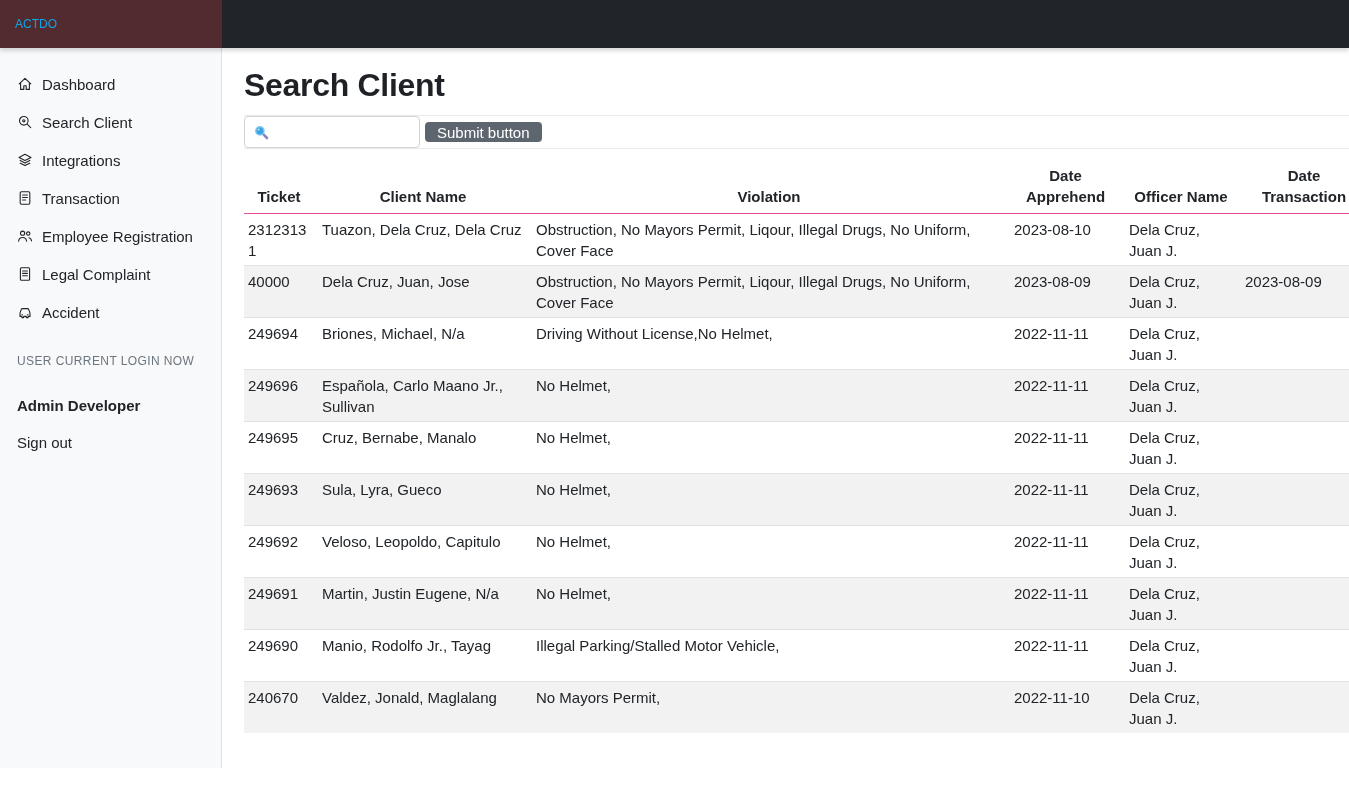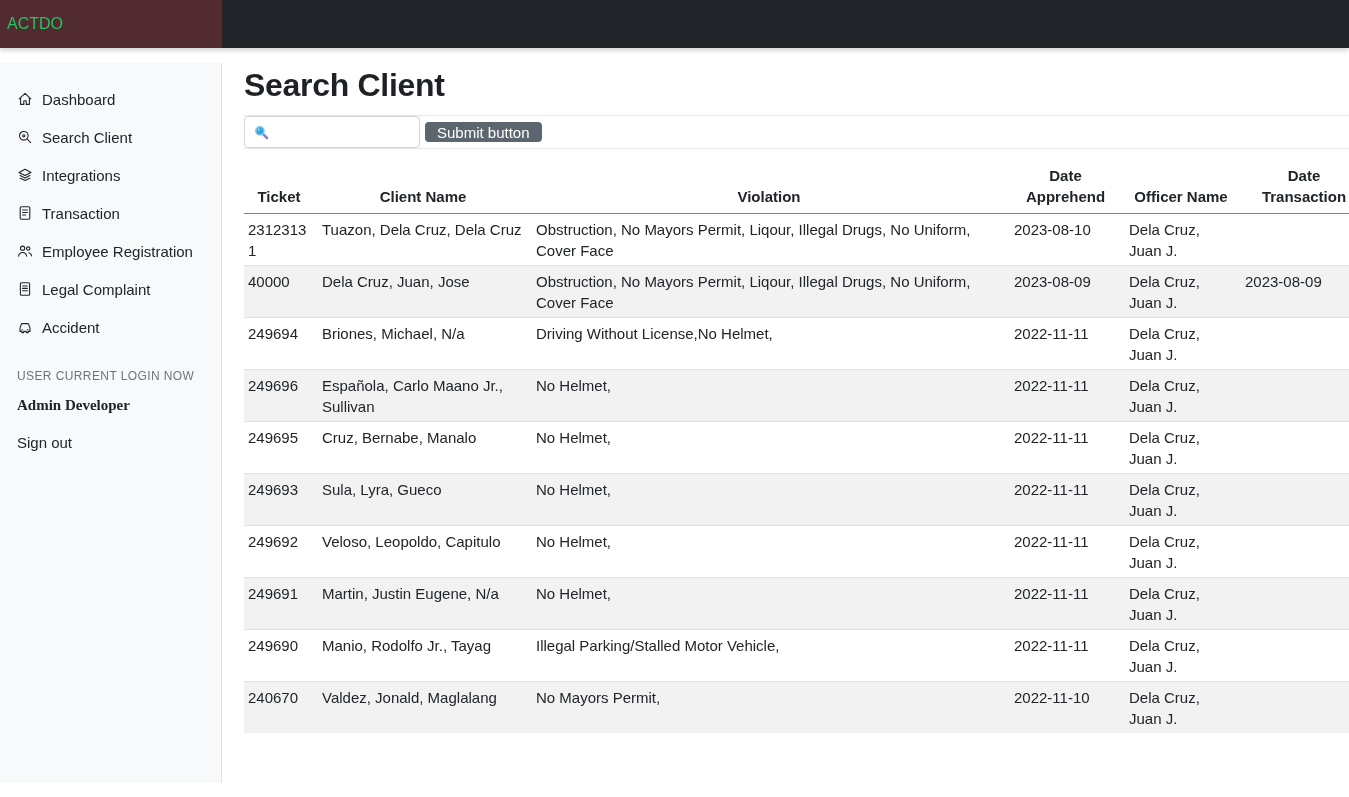--- a/index.html
+++ b/index.html
@@ -12,31 +12,31 @@
   }
   
   .topbar {
     position: relative; z-index: 20;
     display: flex; height: 48px;
     box-shadow: 0 3px 4px rgba(0,0,0,.15);
   }
   .brand {
     width: 222px; flex: 0 0 222px;
     background: var(--brand_bg, #512b2f);
-    color: #22c55e;
+    color: #0ea5e9;
     display: flex; align-items: center;
-    padding-left: 7px;
-    font-size: 16px;
+    padding-left: 15px;
+    font-size: 12px;
     cursor: pointer;
   }
   .topbar-rest { flex: 1; background: var(--topbar_bg, #212529); }
 
   
   .sidebar {
-    position: absolute; left: 0; top: 63px;
+    position: absolute; left: 0; top: 48px;
     width: 222px; height: 720px;
     background: var(--sidebar_bg, #f8f9fa);
     border-right: 1px solid var(--border, #dee2e6);
     z-index: 10;
   }
   .nav { padding-top: 17px; }
   .nav-item {
     display: flex; align-items: center; gap: 9px;
     padding: 8.5px 17px;
     font-size: 15px; line-height: 21px;
@@ -46,22 +46,22 @@
   .nav-item .icon { width: 16px; height: 16px; flex: 0 0 16px; display: inline-flex; color: #212529; }
   .nav-item .icon svg { width: 16px; height: 16px; }
   .side-section {
     margin-top: 22px; padding: 0 17px;
     font-size: 12px; line-height: 16px;
     color: var(--muted, #6c757d);
     letter-spacing: .4px;
     white-space: nowrap;
   }
   .side-user {
-    margin-top: 11px; padding: 0 17px;
-    font-size: 15px; line-height: 21px; font-weight: 700; font-family: Liberation Serif, serif;
+    margin-top: 26px; padding: 0 17px;
+    font-size: 15px; line-height: 21px; font-weight: 700;
   }
   .side-signout {
     margin-top: 16px; padding: 0 17px;
     font-size: 15px; line-height: 21px;
     cursor: pointer;
   }
 
   
   .main {
     margin-left: 222px;

